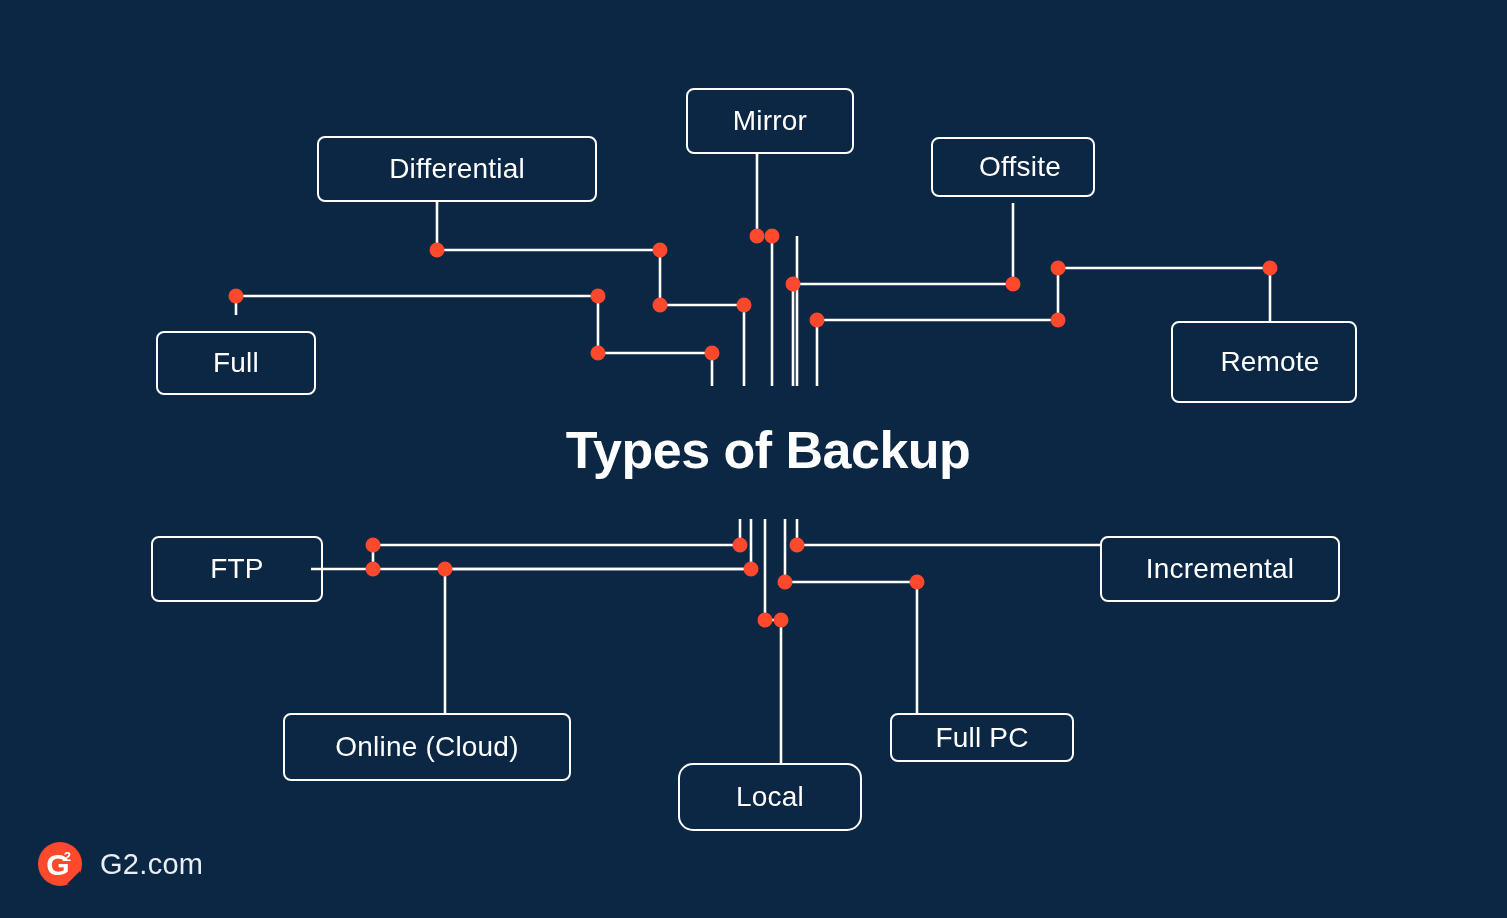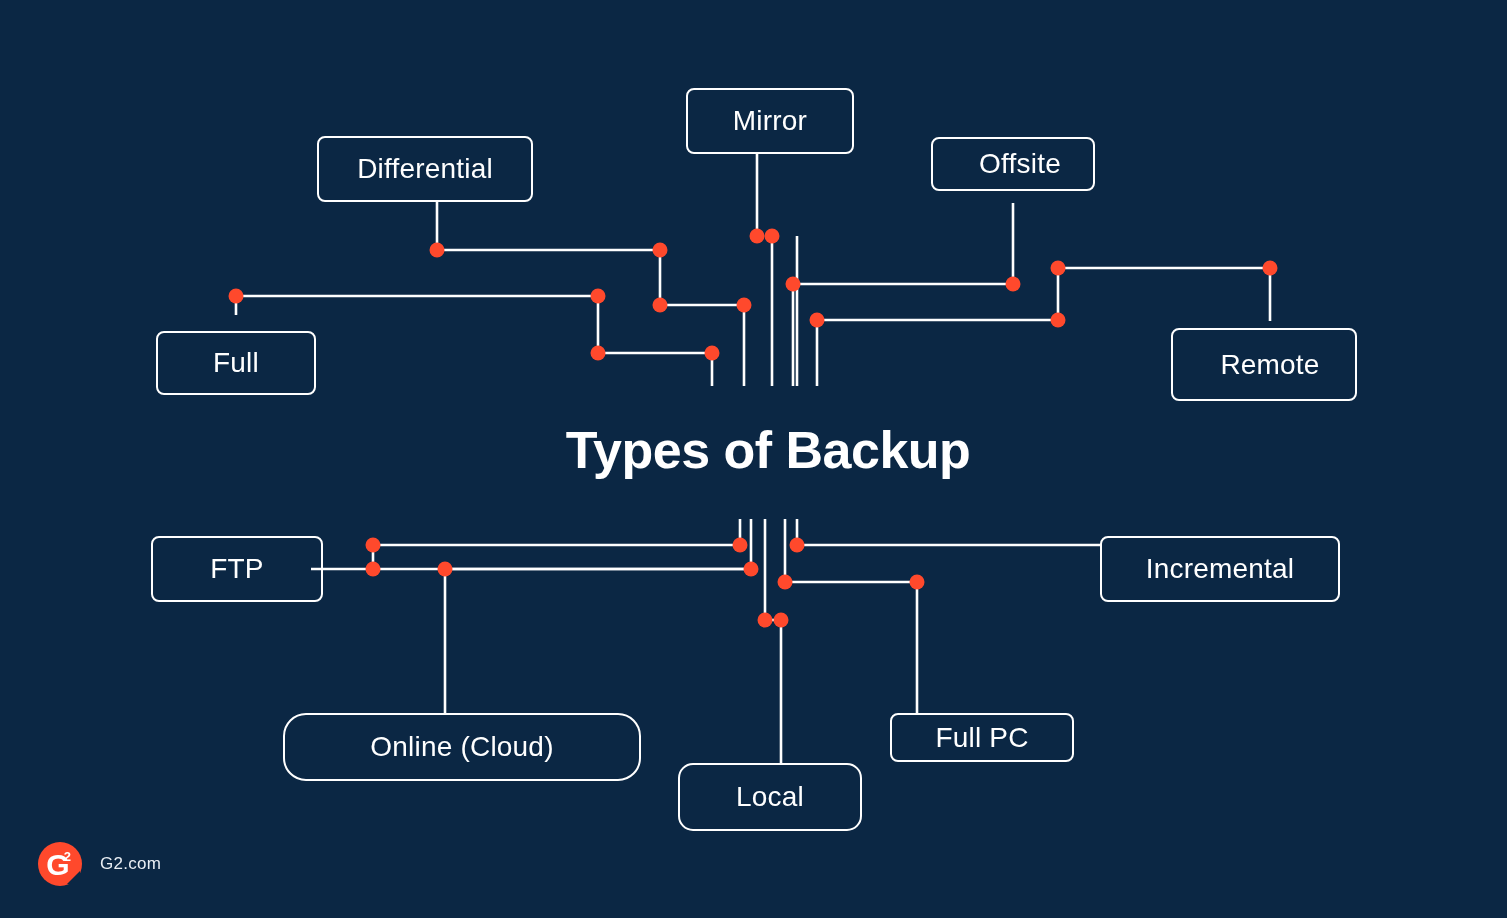--- a/index.html
+++ b/index.html
@@ -92,21 +92,21 @@
     position: absolute;
     right: 2px;
     bottom: 2px;
     width: 13px;
     height: 13px;
     background: #0b2744;
     clip-path: polygon(100% 0, 100% 100%, 0 100%);
   }
   #footer-label {
     color: #e9eef4;
-    font-size: 17px;
+    font-size: 29px;
     letter-spacing: 0.3px;
   }
 </style>
 </head>
 <body>
 
 <div id="canvas">
 
   <svg id="wires" viewBox="0 0 1507 918" xmlns="http://www.w3.org/2000/svg">
     <g id="trace-group" fill="none" stroke="#ffffff" stroke-width="2.6" stroke-linecap="butt" stroke-linejoin="miter">
@@ -172,49 +172,49 @@
         <circle cx="751" cy="569" r="7.5" fill="#ff492c"></circle>
         <circle cx="445" cy="569" r="7.5" fill="#ff492c"></circle>
         <circle cx="797" cy="545" r="7.5" fill="#ff492c"></circle>
         <circle cx="785" cy="582" r="7.5" fill="#ff492c"></circle>
         <circle cx="917" cy="582" r="7.5" fill="#ff492c"></circle>
         <circle cx="765" cy="620" r="7.5" fill="#ff492c"></circle>
         <circle cx="781" cy="620" r="7.5" fill="#ff492c"></circle>
       </g>
   </svg>
 
-  <div class="node-box" style="left: 317px; top: 136px; width: 216px; height: 66px; text-align: center;">
+  <div class="node-box" style="left: 317px; top: 136px; width: 280px; height: 66px; text-align: center;">
       <span>Differential</span>
     </div>
 
   <div class="node-box" style="left: 686px; top: 88px; width: 168px; height: 66px;">
       <span>Mirror</span>
     </div>
 
-  <div class="node-box" style="left: 931px; top: 137px; width: 164px; height: 54px; padding-left: 14px;">
+  <div class="node-box" style="left: 931px; top: 137px; width: 164px; height: 60px; padding-left: 14px;">
       <span>Offsite</span>
     </div>
 
   <div class="node-box" style="left: 156px; top: 315px; width: 160px; height: 64px; margin-top: 16px;">
       <span>Full</span>
     </div>
 
-  <div class="node-box" style="left: 1171px; top: 328px; width: 186px; height: 73px; padding-left: 12px;">
+  <div class="node-box" style="left: 1171px; top: 321px; width: 186px; height: 82px; padding-left: 12px;">
       <span>Remote</span>
     </div>
 
   <div class="node-box" style="left: 151px; top: 536px; width: 172px; height: 66px;">
       <span>FTP</span>
     </div>
 
   <div class="node-box" style="left: 1100px; top: 536px; width: 240px; height: 66px; text-align: center;">
       <span>Incremental</span>
     </div>
 
-  <div class="node-box" style="left: 283px; top: 713px; width: 358px; height: 68px; border-radius: 23px;">
+  <div class="node-box" style="left: 283px; top: 713px; width: 288px; height: 68px;">
       <span>Online (Cloud)</span>
     </div>
 
   <div class="node-box" style="left: 890px; top: 713px; width: 184px; height: 49px;">
       <span>Full PC</span>
     </div>
 
   <div class="node-box" style="left: 678px; top: 763px; width: 184px; height: 68px; border-radius: 15px;">
       <span>Local</span>
     </div>

